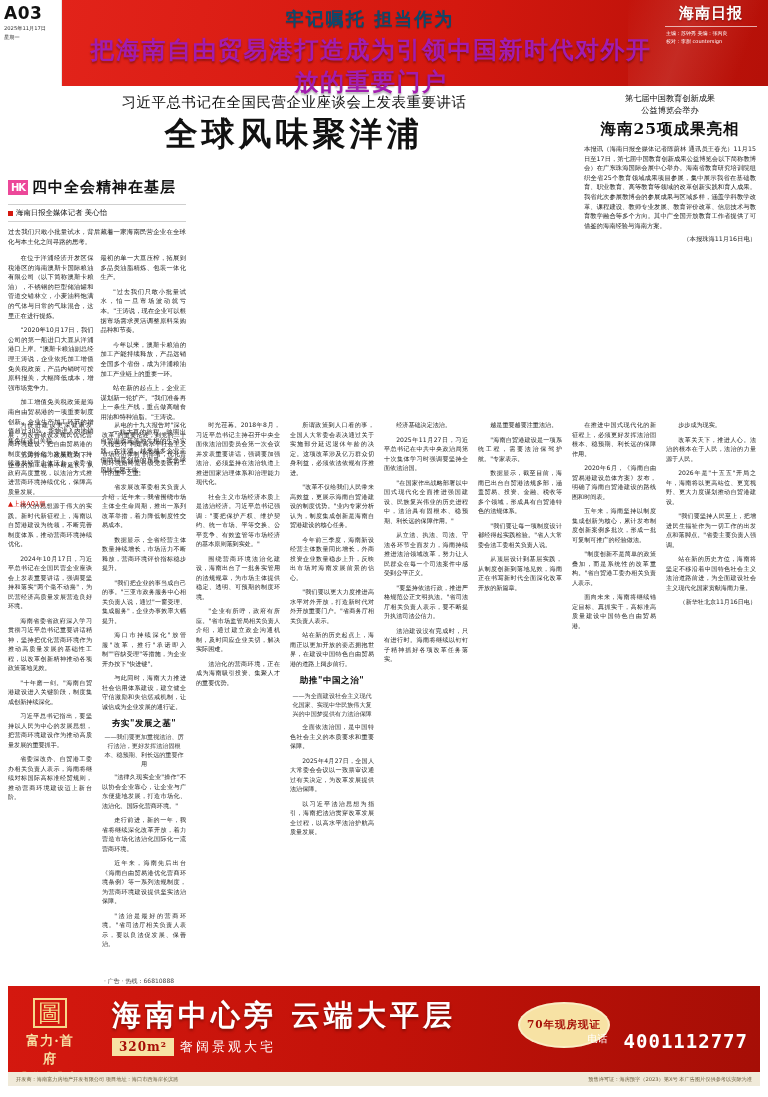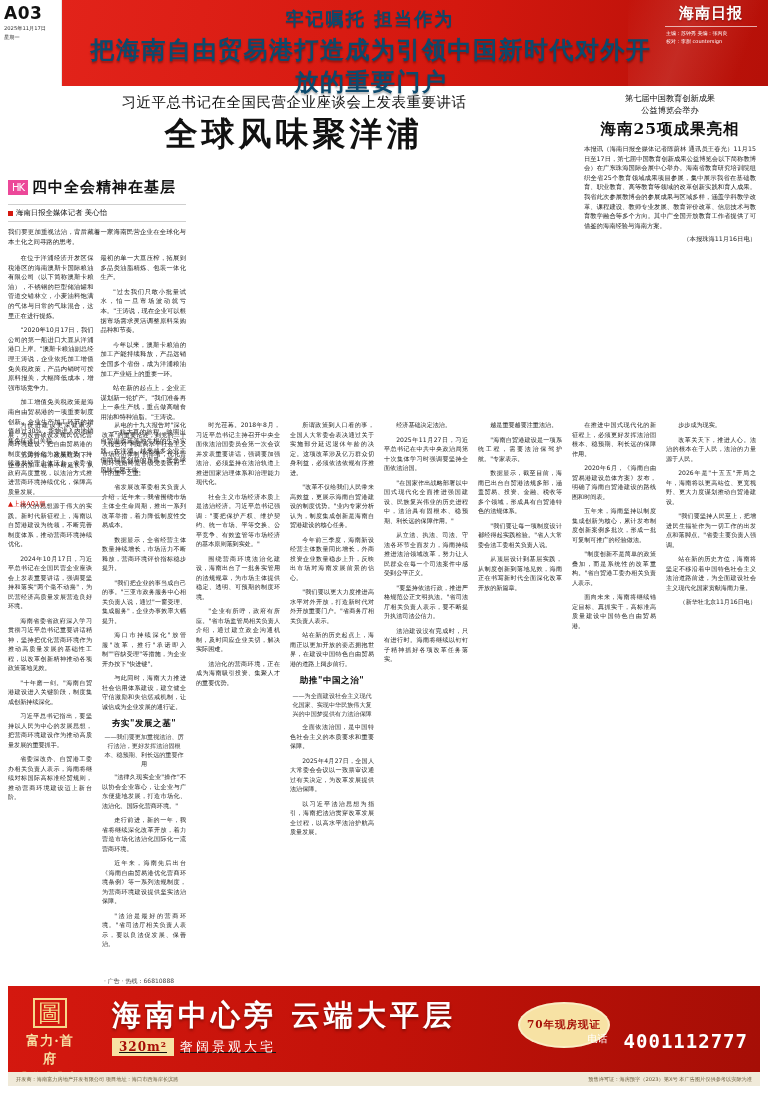--- a/index.html
+++ b/index.html
@@ -13,21 +13,21 @@
   .mh-red:after{content:"";position:absolute;right:0;top:0;width:140px;height:86px;
     background:linear-gradient(110deg,rgba(255,255,255,0) 0%,rgba(255,255,255,.10) 40%,rgba(255,255,255,0) 80%);}
   .mh-left{position:absolute;left:0;top:0;width:62px;height:86px;background:#fff;
     border-right:1px solid #e8e8e8;padding:4px 2px 0 4px;box-sizing:border-box;}
   .mh-code{font-size:17px;font-weight:bold;letter-spacing:.5px;color:#111;line-height:18px;}
   .mh-date{font-size:5.2px;color:#333;margin-top:3px;line-height:7px;}
   .mh-edition{font-size:5.2px;color:#333;margin-top:2px;line-height:7px;}
   .mh-line1{position:absolute;left:150px;top:7px;width:440px;text-align:center;color:#0c4a6e;
     font-family:"DejaVu Serif","Liberation Serif",serif;font-weight:bold;font-size:18px;letter-spacing:2px;
     text-shadow:0 1px 1px rgba(0,0,0,.28);}
-  .mh-line2{position:absolute;left:78px;top:34px;width:586px;text-align:center;color:#0c4a6e;
+  .mh-line2{position:absolute;left:78px;top:34px;width:586px;text-align:center;color:#a21caf;
     font-family:Liberation Sans, sans-serif;font-weight:bold;font-size:24px;letter-spacing:1.5px;
     text-shadow:0 2px 2px rgba(0,0,0,.3);}
   .mh-brand{position:absolute;right:8px;top:4px;width:98px;text-align:center;}
   .mh-brand-name{display:block;color:#fff;font-family:"DejaVu Serif","Liberation Serif",serif;font-weight:bold;
     font-size:15px;letter-spacing:1px;text-shadow:0 1px 2px rgba(0,0,0,.35);}
   .mh-brand-rule{width:92px;height:1px;background:rgba(255,255,255,.65);margin:3px auto 3px;}
   .mh-credits{color:#fff;font-size:5px;line-height:7.5px;text-align:left;padding-left:4px;}
 
   
   .topzone{position:absolute;left:8px;top:92px;width:752px;height:78px;}
@@ -39,21 +39,21 @@
   .tr-l1{font-size:8.2px;line-height:12px;color:#111;text-align:center;}
   .tr-l2{font-size:8.2px;line-height:12px;color:#111;text-align:center;}
   .tr-big{font-family:"DejaVu Serif","Liberation Serif",serif;font-weight:bold;font-size:15.5px;color:#111;
     text-align:center;letter-spacing:1px;margin-top:3px;line-height:20px;}
   .tr-body{font-size:6.3px;line-height:9.6px;color:#222;text-align:justify;margin-top:5px;}
   .tr-sign{font-size:6.3px;line-height:9.6px;color:#222;text-align:right;margin-top:4px;}
 
   
   .leftcol{position:absolute;left:8px;top:178px;width:178px;}
   .badge-row{display:flex;align-items:center;gap:4px;}
-  .badge-hk{width:20px;height:15px;background:#ec4899;color:#fff;font-weight:normal;font-size:10px;
+  .badge-hk{width:20px;height:15px;background:#ec4899;color:#fff;font-weight:bold;font-size:10px;
     display:flex;align-items:center;justify-content:center;letter-spacing:-1px;}
   .badge-title{font-family:"DejaVu Serif","Liberation Serif",serif;font-weight:bold;font-size:15px;color:#111;letter-spacing:1px;}
   .kicker{margin-top:7px;border-top:1px solid #cfcfcf;border-bottom:1px solid #cfcfcf;padding:3px 0;
     font-size:7.4px;color:#111;display:flex;align-items:center;gap:3px;}
   .kdot{width:5px;height:5px;background:#d4180f;display:inline-block;}
   .lead{margin-top:5px;font-size:6.4px;line-height:10px;text-align:justify;color:#222;}
   .col2{margin-top:6px;column-count:2;column-gap:7px;font-size:6.3px;line-height:9.6px;text-align:justify;color:#222;}
   .col2 p{margin:0 0 5px 0;text-indent:2em;}
   .a01{margin-top:22px;border-top:1px solid #cfcfcf;padding-top:3px;font-size:6.6px;color:#d4180f;}
 
@@ -75,21 +75,21 @@
   .ad-body{position:absolute;left:0;top:0;width:752px;height:86px;
     background:linear-gradient(95deg,#d4180f 0%,#c21209 50%,#a60e06 100%);overflow:hidden;}
   .ad-emblem{position:absolute;left:14px;top:12px;width:56px;text-align:center;color:#f6d98b;}
   .ad-emblem .glyph{font-size:24px;line-height:26px;border:2px solid #f6d98b;width:30px;height:26px;
     margin:0 auto;display:flex;align-items:center;justify-content:center;font-family:"DejaVu Serif","Liberation Serif",serif;}
   .ad-emblem .nm{font-family:"DejaVu Serif","Liberation Serif",serif;font-weight:bold;font-size:13px;
     letter-spacing:1px;margin-top:4px;color:#f7e2a4;}
   .ad-emblem .en{font-size:6px;letter-spacing:3px;margin-top:2px;color:#f3d489;}
   .ad-main{position:absolute;left:104px;top:10px;color:#fff;font-family:"DejaVu Serif","Liberation Serif",serif;
     font-weight:bold;font-size:29px;letter-spacing:4px;text-shadow:0 2px 3px rgba(0,0,0,.35);}
-  .ad-sub{position:absolute;left:104px;top:52px;display:flex;align-items:center;gap:6px;text-decoration:underline;}
+  .ad-sub{position:absolute;left:104px;top:52px;display:flex;align-items:center;gap:6px;}
   .ad-chip{background:#f7e2a4;color:#a60e06;font-weight:bold;font-size:12px;padding:2px 7px;
     font-family:"DejaVu Serif","Liberation Serif",serif;letter-spacing:1px;}
   .ad-chip-txt{color:#fff;font-size:13px;font-family:"DejaVu Serif","Liberation Serif",serif;letter-spacing:3px;}
   .ad-seal{position:absolute;right:150px;top:16px;width:92px;height:46px;border-radius:50%;
     background:#f7e2a4;color:#a60e06;display:flex;align-items:center;justify-content:center;
     font-family:"DejaVu Serif","Liberation Serif",serif;font-weight:bold;font-size:10.5px;letter-spacing:1px;
     box-shadow:0 0 0 2px rgba(255,255,255,.35) inset;}
   .ad-phone{position:absolute;right:12px;top:46px;color:#fff;font-size:10px;display:flex;align-items:flex-start;gap:16px;}
   .ad-phone .num{font-family:"DejaVu Sans Mono","Liberation Mono",monospace;font-weight:bold;font-size:19px;
     letter-spacing:1px;line-height:19px;}
@@ -135,21 +135,21 @@
 
   <div class="leftcol">
     <div class="badge-row">
       <span class="badge-hk">HK</span>
       <span class="badge-title">四中全会精神在基层</span>
     </div>
     <div class="kicker">
       <span class="kdot"></span>
       <span>海南日报全媒体记者 美心怡</span>
     </div>
-    <div class="lead">我们要更加重视法治，背后藏着一家海南民营企业在全球化与本土化之间寻路的思考。</div>
+    <div class="lead">过去我们只敢小批量试水，背后藏着一家海南民营企业在全球化与本土化之间寻路的思考。</div>
     <div class="col2">
       <p>在位于洋浦经济开发区保税港区的海南澳斯卡国际粮油有限公司（以下简称澳斯卡粮油），不锈钢的巨型储油罐和管道交错林立，小麦油料饱满的气体与日常的气味混合，这里正在进行提炼。</p>
       <p>"2020年10月17日，我们公司的第一船进口大豆从洋浦港口上岸。"澳斯卡粮油副总经理王涛说，企业依托加工增值免关税政策，产品内销时可按原料报关，大幅降低成本，增强市场竞争力。</p>
       <p>加工增值免关税政策是海南自由贸易港的一项重要制度创新。企业生产加工环节的增值超过30%，货物进入内地销售免征进口关税。</p>
       <p>王涛介绍，政策红利下，企业的加工链条不断延长，从最初的单一大豆压榨，拓展到多品类油脂精炼、包装一体化生产。</p>
       <p>"过去我们只敢小批量试水，怕一旦市场波动就亏本。"王涛说，现在企业可以根据市场需求灵活调整原料采购品种和节奏。</p>
       <p>今年以来，澳斯卡粮油的加工产能持续释放，产品远销全国多个省份，成为洋浦粮油加工产业链上的重要一环。</p>
       <p>站在新的起点上，企业正谋划新一轮扩产。"我们准备再上一条生产线，重点做高端食用油和特种油脂。"王涛说。</p>
       <p>一粒大豆的旅程，映照出自贸港政策落地生根的生动实践。在洋浦，越来越多企业正借助制度创新的东风，把全球风味汇聚于此。</p>
     </div>

